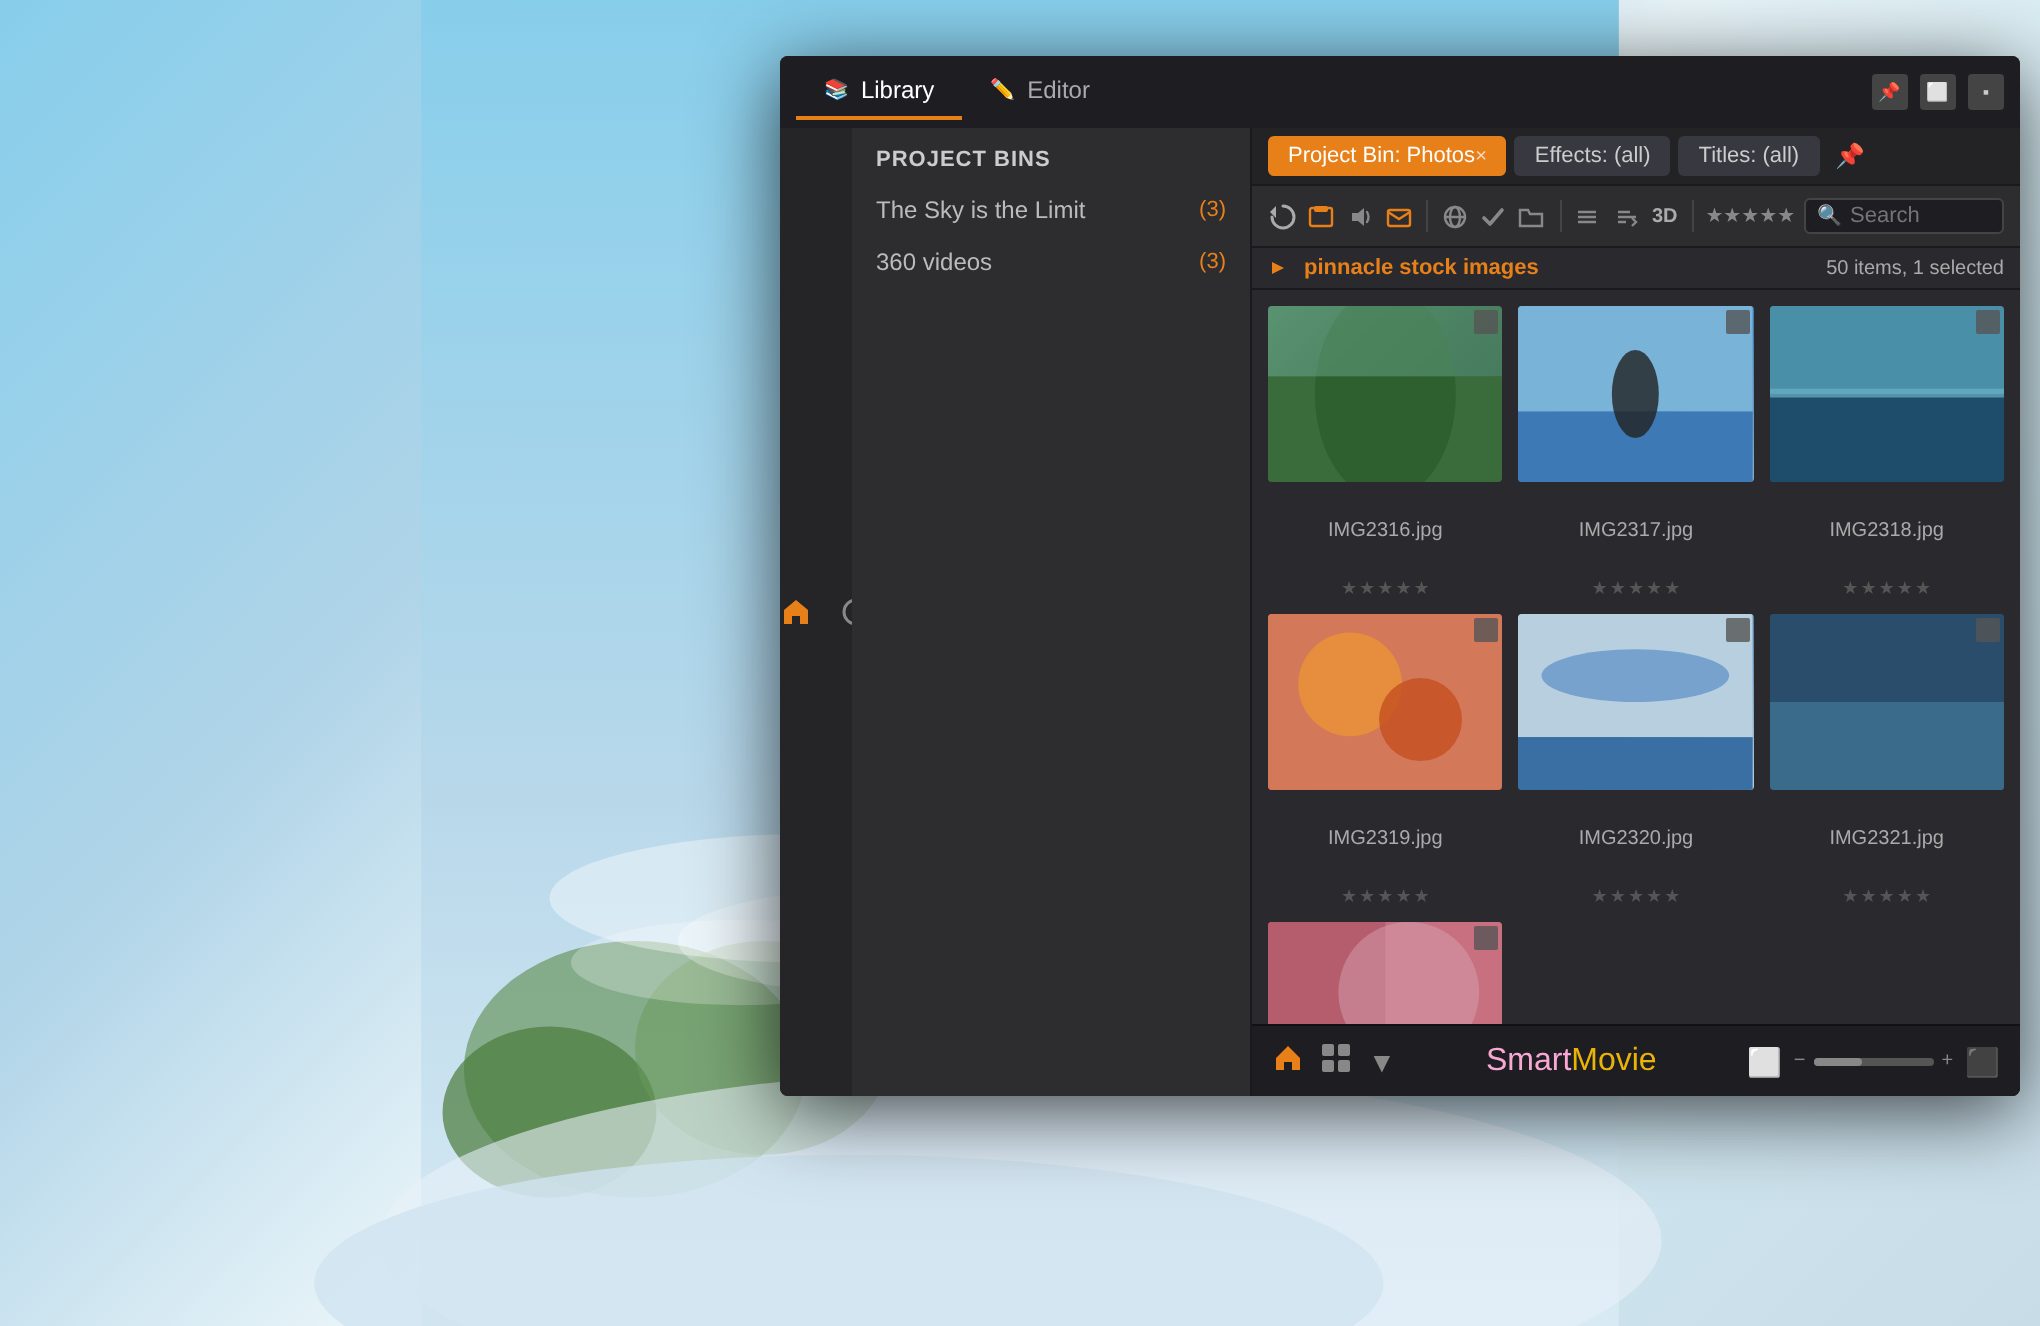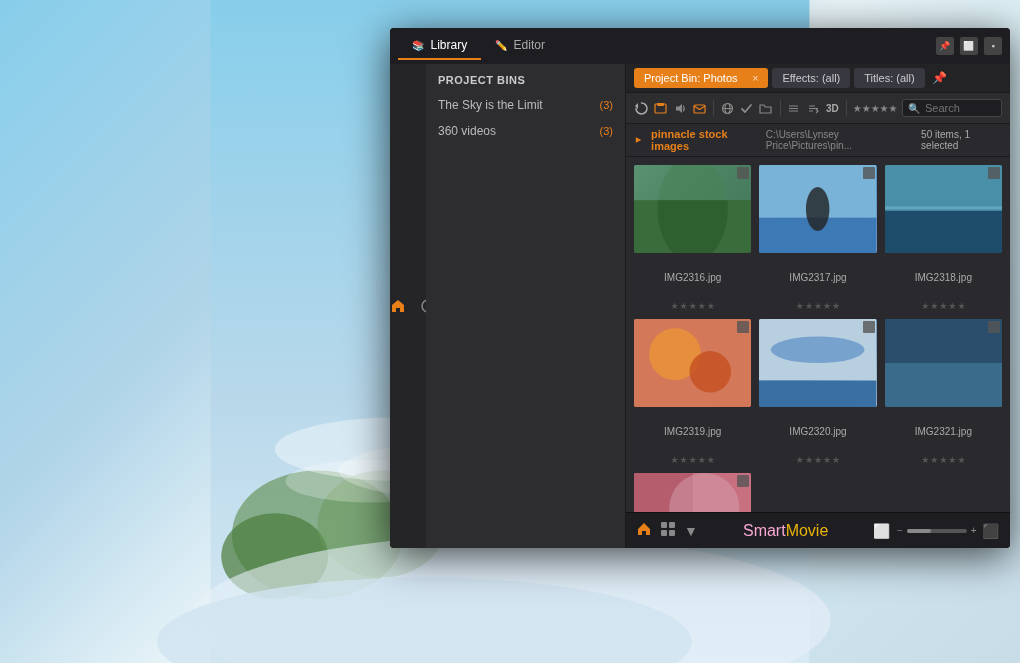--- a/index.html
+++ b/index.html
@@ -185,21 +185,21 @@
       background: #232326;
       padding: 4px 8px;
       gap: 4px;
       flex-shrink: 0;
       border-bottom: 1px solid #1a1a1d;
     }
 
     .content-tab {
       display: flex;
       align-items: center;
-      gap: 15px;
+      gap: 0;
       padding: 4px 10px;
       border-radius: 3px;
       font-size: 11px;
       cursor: pointer;
       color: #ccc;
       background: transparent;
     }
 
     .content-tab.active {
       background: #e8801a;
@@ -687,21 +687,20 @@
           <span class="search-icon">🔍</span>
           <input type="text" placeholder="Search" style="">
         </div>
       </div>
 
       <div class="path-bar">
         <svg width="10" height="10" viewBox="0 0 10 10">
             <polygon points="2,2 8,5 2,8" fill="#e8801a"></polygon>
           </svg>
         <span class="path-label">pinnacle stock images</span>
-        <span class="path-location">C:\Users\Lynsey Price\Pictures\pin...</span>
         <span class="path-count">50 items, 1 selected</span>
       </div>
 
       <div class="image-grid" id="image-grid">
           <div class="image-item">
     <div class="image-thumb thumb-2316">
       <svg width="100%" height="100%" viewBox="0 0 100 75" xmlns="http://www.w3.org/2000/svg" preserveAspectRatio="none">
         <rect width="100%" height="60%" y="40%" fill="#3a6b3a"></rect>
                 <ellipse cx="50%" cy="50%" rx="30%" ry="60%" fill="#2a5a2a" opacity="0.7"></ellipse>
                 <rect width="100%" height="40%" fill="#6aaa88" opacity="0.5"></rect>

